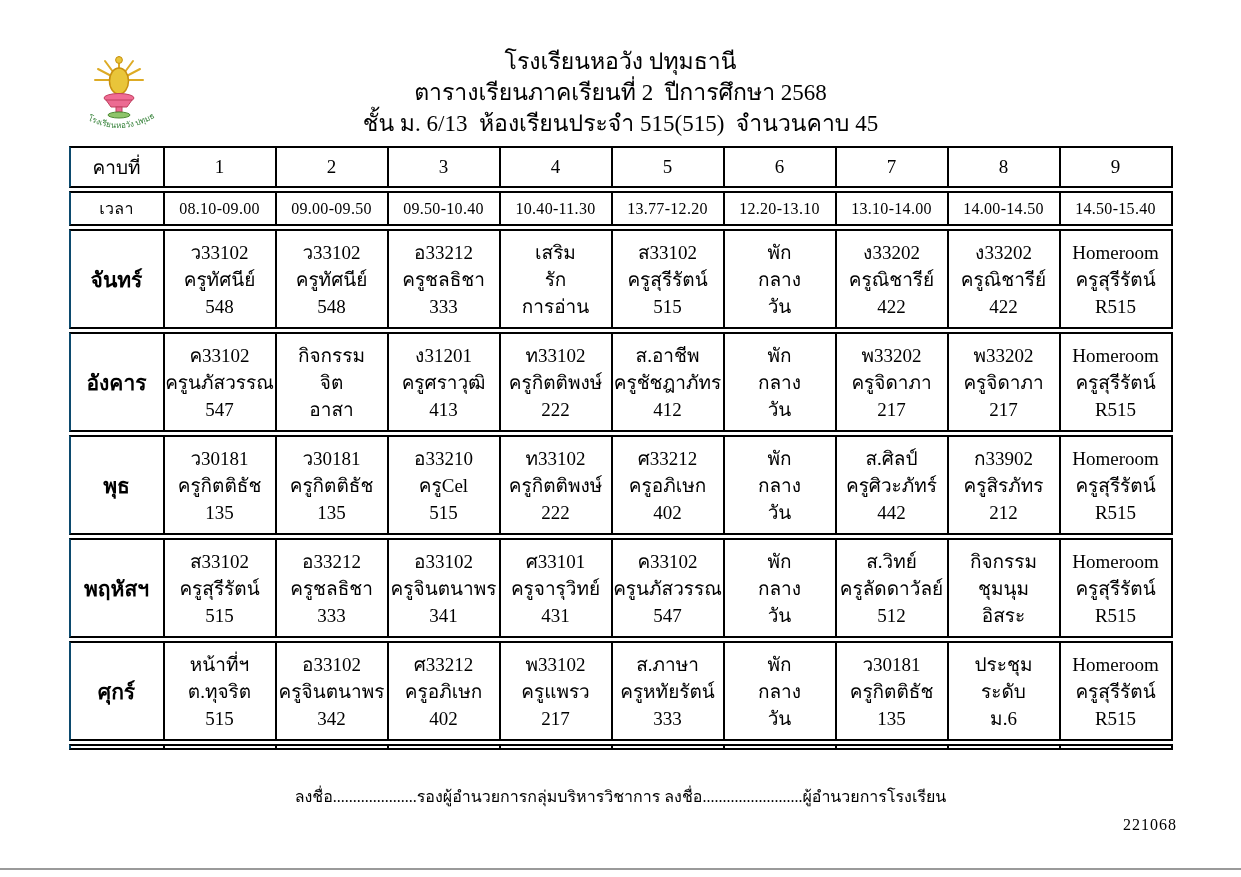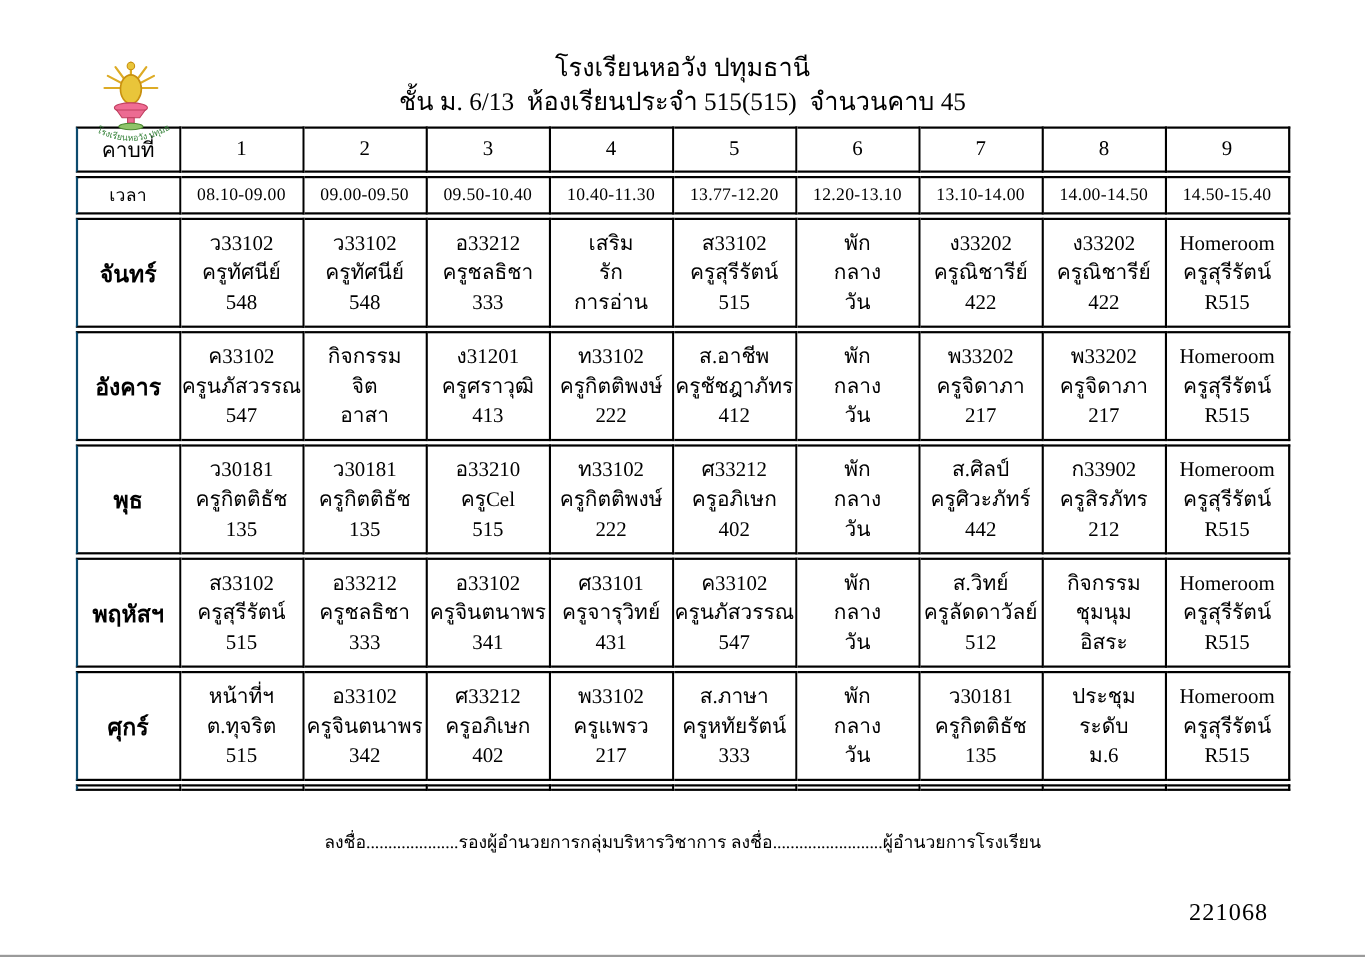--- a/index.html
+++ b/index.html
@@ -28,21 +28,21 @@
   table.tt tr td:first-child{border-left:2px solid #0c4a6e;}
   td.hcell{height:38px;font-size:19px;}
   td.tcell{height:31px;font-size:16px;letter-spacing:0.3px;white-space:nowrap;}
   td.dayname{font-weight:bold;font-size:21px;}
   td.subj{height:96px;font-size:19px;}
   td.subj .ln{line-height:27px;white-space:nowrap;}
   td.stub{height:2px;border-top:none;}
 
   
   .signline{margin-top:31px;text-align:center;font-size:16px;white-space:pre;}
-  .docnum{position:absolute;right:88px;top:816px;font-size:22px;letter-spacing:1px;}
+  .docnum{position:absolute;right:64px;top:816px;font-size:16px;letter-spacing:1px;}
   .bottomrule{position:absolute;left:0;right:0;top:868px;height:2px;background:#9a9a9a;}
 </style>
 </head>
 <body>
 
 <div class="page">
 
   <svg class="logo" viewBox="0 0 86 92">
     <g stroke="#ddab25" stroke-width="2" stroke-linecap="round">
       <line x1="43" y1="26" x2="43" y2="3"></line>
@@ -60,20 +60,21 @@
     <rect x="40" y="53" width="6" height="5" fill="#ec6b92" stroke="#c04060" stroke-width="1"></rect>
     <ellipse cx="43" cy="61" rx="11" ry="3" fill="#8fc46a" stroke="#4d8a33" stroke-width="1"></ellipse>
     <path id="crest-arc" d="M8 64 Q43 84 78 64" fill="none"></path>
     <text font-size="8" fill="#2e7d32">
       <textPath href="#crest-arc" startOffset="4">โรงเรียนหอวัง ปทุมธานี</textPath>
     </text>
   </svg>
 
   <div class="titles">
     <div>โรงเรียนหอวัง ปทุมธานี</div>
+    <div>ตารางเรียนภาคเรียนที่ 2  ปีการศึกษา 2568</div>
     <div>ชั้น ม. 6/13  ห้องเรียนประจำ 515(515)  จำนวนคาบ 45</div>
   </div>
 
   <table class="tt">
     <colgroup>
       <col style="width:96px">
       <col style="width:112px">
         <col style="width:112px">
         <col style="width:112px">
       <col style="width:112px">

